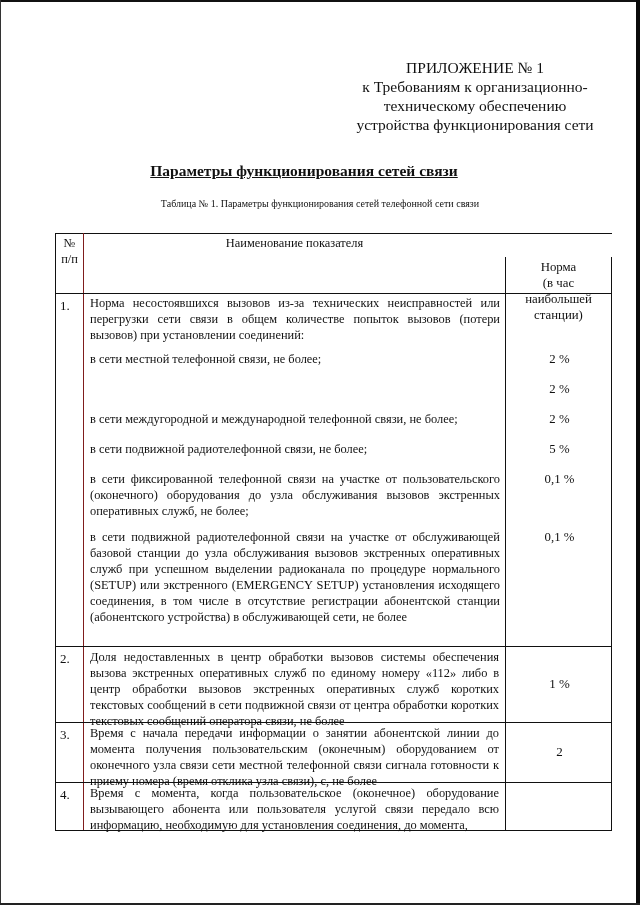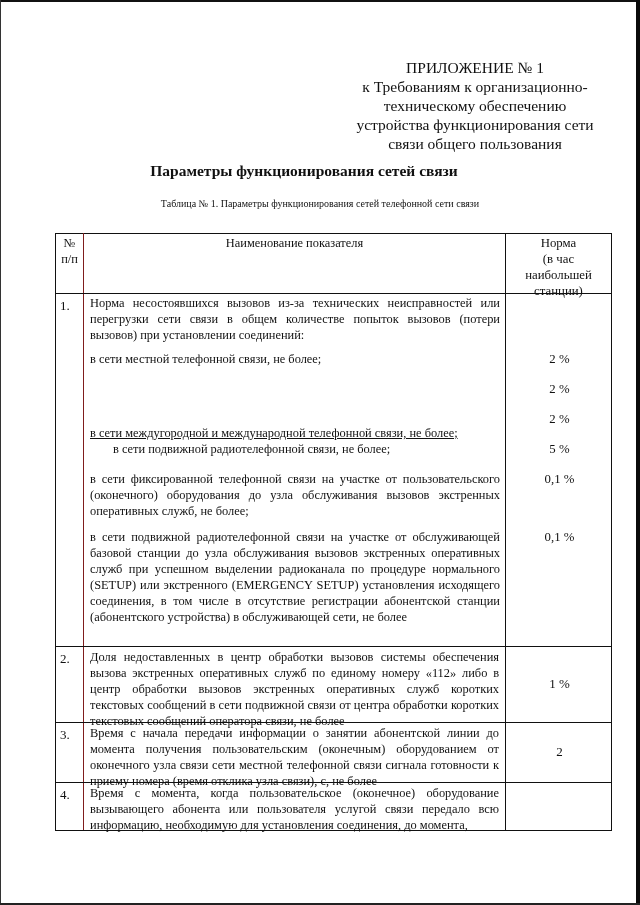--- a/index.html
+++ b/index.html
@@ -13,58 +13,57 @@
   .scan-edge-right { position: absolute; right: 0; top: 0; width: 4px; height: 905px; background: #0a0a0a; }
   .scan-edge-bottom { position: absolute; left: 0; bottom: 0; width: 640px; height: 2px; background: #222; }
 
   .appendix {
     position: absolute; left: 345px; top: 58px; width: 260px;
     text-align: center; font-size: 15.5px; line-height: 19px;
   }
   .appendix .head { display: block; }
   .doc-title {
     position: absolute; left: 0; width: 608px; top: 162px;
-    text-align: center; font-weight: bold; font-size: 15.5px;
+    text-align: center; font-weight: bold; font-size: 15.5px; text-decoration: underline;
   }
   .table-caption {
     position: absolute; left: 0; width: 640px; top: 198px;
     text-align: center; font-size: 10px;
   }
 
   .grid { position: absolute; left: 55px; top: 233px; width: 557px; }
   .row { position: absolute; left: 0; width: 557px; border-bottom: 1px solid #111; box-sizing: border-box; }
   .cell { position: absolute; top: 0; height: 100%; box-sizing: border-box; }
   .c-num { left: 0; width: 28px; border-left: 1px solid #111; padding: 4px 0 0 4px; font-size: 13px; }
   .c-name { left: 28px; width: 422px; border-left: 1px solid #7f1d1d; padding: 2px 6px 0 6px; font-size: 12.4px; line-height: 16px; text-align: justify; }
   .c-norm { left: 450px; width: 107px; border-left: 1px solid #111; border-right: 1px solid #111; text-align: center; font-size: 12.8px; line-height: 16px; }
 
   .header-row .c-num { padding: 2px 0 0 0; text-align: center; line-height: 16px; font-size: 12.4px; }
   .header-row .c-name { text-align: center; }
-  .header-row .c-norm { padding-top: 2px; }
+  .header-row .c-norm { padding-top: 2px; margin-top: 24px; }
   .top-border { position: absolute; left: 0; top: 0; width: 557px; height: 1px; background: #111; }
 
   .sub { position: absolute; left: 6px; width: 410px; font-size: 12.4px; line-height: 16px; text-align: justify; }
   .sub-val { position: absolute; left: 0; width: 107px; text-align: center; font-size: 12.8px; }
   .last-line { text-align-last: left; }
   .mid-val { position: absolute; left: 0; width: 107px; text-align: center; font-size: 13px; }
 </style>
 </head>
 <body>
 
 <div class="scan-edge-top"></div>
 <div class="scan-edge-left"></div>
 <div class="scan-edge-right"></div>
 <div class="scan-edge-bottom"></div>
 
 <div class="appendix">
   <span class="head">ПРИЛОЖЕНИЕ № 1</span>
   <span class="head">к Требованиям к организационно-</span>
   <span class="head">техническому обеспечению</span>
   <span class="head">устройства функционирования сети</span>
-  <span class="head">связи общего пользования</span>
 </div>
 
 <div class="doc-title">Параметры функционирования сетей связи</div>
 <div class="table-caption">Таблица № 1. Параметры функционирования сетей телефонной сети связи</div>
 
 <div class="grid">
   <div class="top-border"></div>
 
   <div class="row header-row" style="top:0; height:61px;">
     <div class="cell c-num">
@@ -78,22 +77,22 @@
       <div>наибольшей</div>
       <div>станции)</div>
     </div>
   </div>
 
   <div class="row" style="top:61px; height:353px;">
     <div class="cell c-num">1.</div>
     <div class="cell c-name" style="padding:0;">
       <div class="sub" style="top:1px;">Норма несостоявшихся вызовов из-за технических неисправностей или перегрузки сети связи в общем количестве   попыток вызовов (потери вызовов) при установлении соединений:</div>
       <div class="sub" style="top:57px;">в сети местной телефонной связи, не более;</div>
-      <div class="sub" style="top:131px;text-decoration:underline;">в сети междугородной и международной телефонной связи, не более;</div>
-      <div class="sub" style="top:147px;margin-left:23px;">в сети подвижной радиотелефонной связи, не более;</div>
+      <div class="sub" style="top:117px;">в сети междугородной и международной телефонной связи, не более;</div>
+      <div class="sub" style="top:147px;">в сети подвижной радиотелефонной связи, не более;</div>
       <div class="sub last-line" style="top:177px;">в сети фиксированной телефонной связи на участке от пользовательского (оконечного) оборудования до узла обслуживания вызовов экстренных оперативных служб, не более;</div>
       <div class="sub last-line" style="top:235px;">в сети подвижной радиотелефонной связи на участке от обслуживающей базовой станции до узла обслуживания вызовов экстренных оперативных служб при успешном выделении радиоканала по процедуре нормального (SETUP) или экстренного (EMERGENCY SETUP) установления исходящего соединения, в том числе в отсутствие регистрации абонентской станции (абонентского устройства) в обслуживающей сети, не более</div>
     </div>
     <div class="cell c-norm">
       <div class="sub-val" style="top:57px;">2 %</div>
       <div class="sub-val" style="top:87px;">2 %</div>
       <div class="sub-val" style="top:117px;">2 %</div>
       <div class="sub-val" style="top:147px;">5 %</div>
       <div class="sub-val" style="top:177px;">0,1 %</div>
       <div class="sub-val" style="top:235px;">0,1 %</div>

